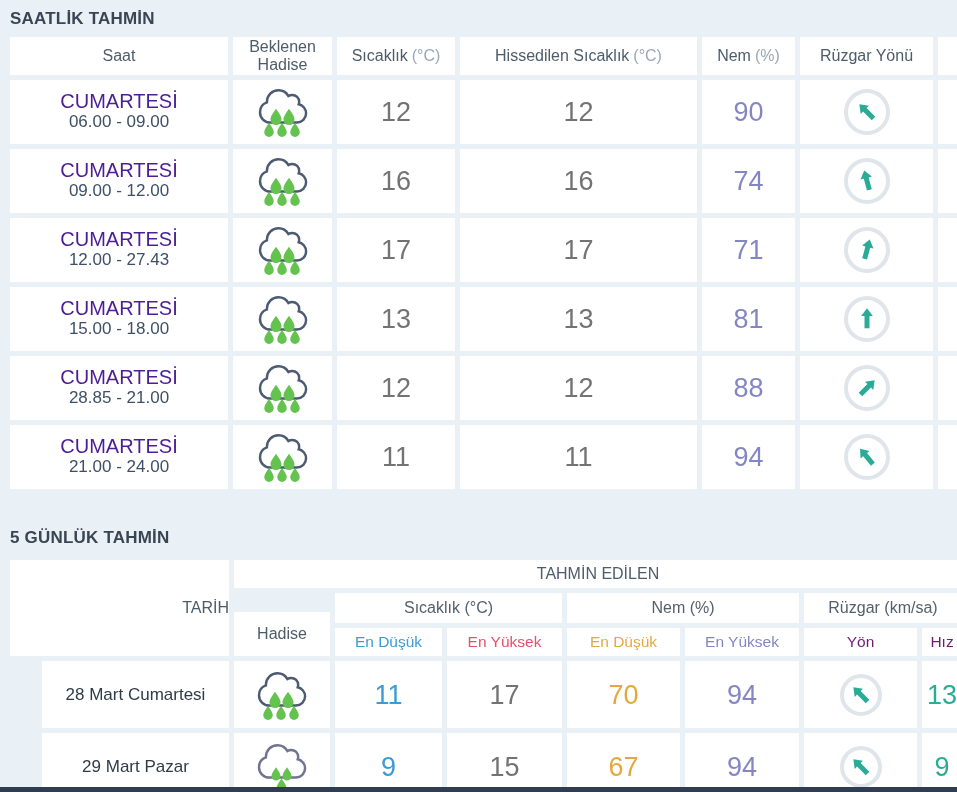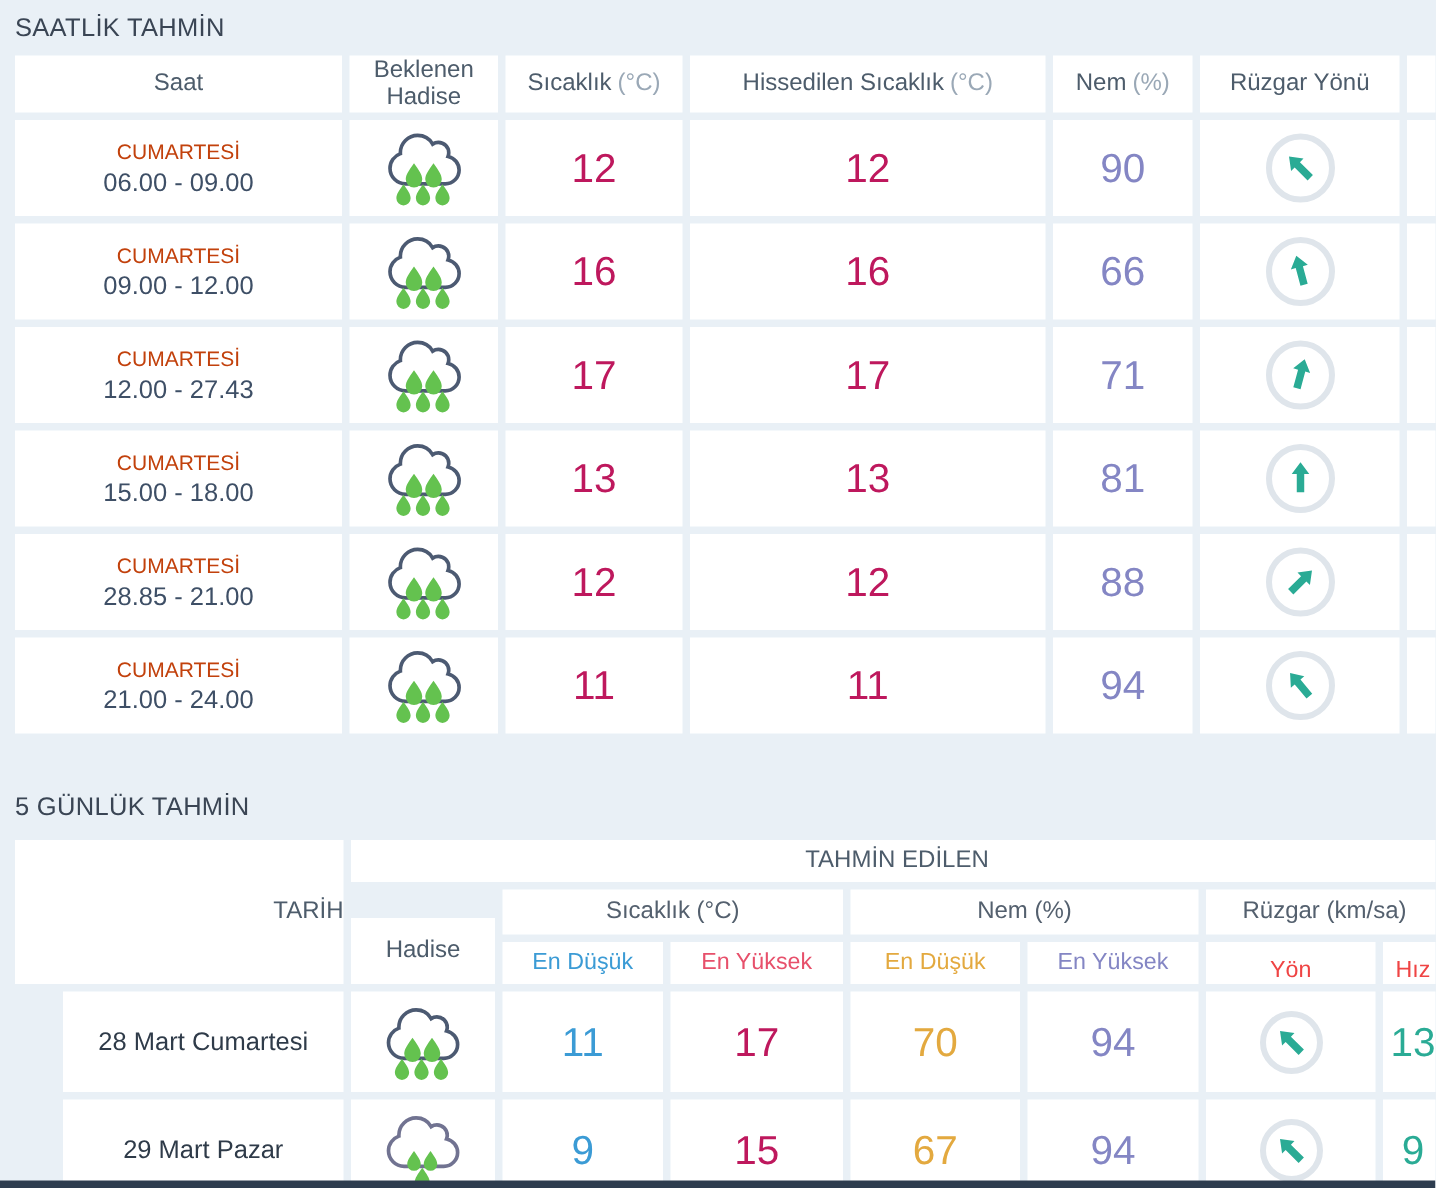--- a/index.html
+++ b/index.html
@@ -4,50 +4,50 @@
 <style>
   html,body{margin:0;padding:0;}
   body{
     width:957px;height:792px;overflow:hidden;position:relative;
     background:#e9f0f6;
     font-family:"Liberation Sans","DejaVu Sans",sans-serif;
     -webkit-font-smoothing:antialiased;
   }
   .section-title{
     padding:9px 0 8px 10px;
-    font-size:17px;font-weight:400;color:#3a4554;line-height:20px;
+    font-size:17px;font-weight:700;color:#3a4554;line-height:20px;
     letter-spacing:.2px;
   }
   .section-title.second{margin-top:30px;padding-bottom:12px;}
   .grid{display:grid;gap:5px;padding-left:10px;}
   #hourly-grid{grid-template-columns:218px 99px 118px 237px 93px 133px 60px;
     grid-template-rows:38px repeat(6,64px);}
   #daily-grid{grid-template-columns:219px 96px 107px 115px 113px 114px 113px 40px;
     grid-template-rows:28px 30px 28px 67px 67px;}
   .cell{
     background:#ffffff;display:flex;flex-direction:column;
     align-items:center;justify-content:center;text-align:center;
   }
   .hcell{font-size:16px;color:#4d5c6b;line-height:18px;flex-direction:row;flex-wrap:wrap;}
   .hcell .unit{color:#9aa8b6;margin-left:4px;}
-  .day-label{font-size:14px;color:#c2410c;line-height:19px;}
+  .day-label{font-size:20px;color:#4c1d95;line-height:19px;}
   .time-label{font-size:17px;color:#3e4f66;line-height:21px;}
   .date-label{font-size:17px;color:#2f3b49;margin-left:32px;}
   .num{font-size:27px;line-height:30px;}
-  .c-temp{color:#be185d;}
+  .c-temp{color:#737373;}
   .c-hum{color:#8486c4;}
   .c-tmin{color:#3b9bd5;}
   .c-hmin{color:#e3a93f;}
   .c-speed{color:#2aab95;}
   .sub{font-size:15.5px;}
   .sub-tmin{color:#3b9bd5;}
   .sub-tmax{color:#e7506b;}
   .sub-hmin{color:#e3a93f;}
   .sub-hmax{color:#8486c4;}
-  .sub-plain{color:#ef4444;justify-content:flex-end;}
+  .sub-plain{color:#701a75;}
   .group-h{font-size:16px;color:#54606e;}
   .wind-circle{
     width:46px;height:46px;border-radius:50%;
     border:4px solid #dfe5eb;background:#fff;
     display:flex;align-items:center;justify-content:center;box-sizing:border-box;
   }
   .wind-circle.small{width:42px;height:42px;border-width:4px;}
   .wicon{display:flex;align-items:center;justify-content:center;}
   #bottom-bar{
     position:absolute;left:0;bottom:0;width:100%;height:5px;background:#2e3d4f;
@@ -128,21 +128,21 @@
     <path d="M0,-7.5 C3,-3.2 5,-0.6 5,2.3 A5,5 0 1,1 -5,2.3 C-5,-0.6 -3,-3.2 0,-7.5 Z" transform="translate(21,31) scale(1.1)" fill="#64c24f"></path>
           <path d="M0,-7.5 C3,-3.2 5,-0.6 5,2.3 A5,5 0 1,1 -5,2.3 C-5,-0.6 -3,-3.2 0,-7.5 Z" transform="translate(34,31) scale(1.1)" fill="#64c24f"></path>
           <path d="M0,-7.5 C3,-3.2 5,-0.6 5,2.3 A5,5 0 1,1 -5,2.3 C-5,-0.6 -3,-3.2 0,-7.5 Z" transform="translate(14,44) scale(0.95)" fill="#64c24f"></path>
           <path d="M0,-7.5 C3,-3.2 5,-0.6 5,2.3 A5,5 0 1,1 -5,2.3 C-5,-0.6 -3,-3.2 0,-7.5 Z" transform="translate(27,44) scale(0.95)" fill="#64c24f"></path>
           <path d="M0,-7.5 C3,-3.2 5,-0.6 5,2.3 A5,5 0 1,1 -5,2.3 C-5,-0.6 -3,-3.2 0,-7.5 Z" transform="translate(40,44) scale(0.95)" fill="#64c24f"></path>
   </svg>
       </span>
     </div>
   <div class="cell num c-temp">16</div>
   <div class="cell num c-temp">16</div>
-  <div class="cell num c-hum">66</div>
+  <div class="cell num c-hum">74</div>
   <div class="cell">
       <span class="wind-circle">
         <svg width="26" height="26" viewBox="0 0 24 24" style="transform:rotate(-15deg)">
     <path d="M12 2 L6.6 9.2 L9.7 9.2 L9.7 20.5 L14.3 20.5 L14.3 9.2 L17.4 9.2 Z" fill="#2aab95"></path>
   </svg>
       </span>
     </div>
   <div class="cell"></div>
 
   <div class="cell">

